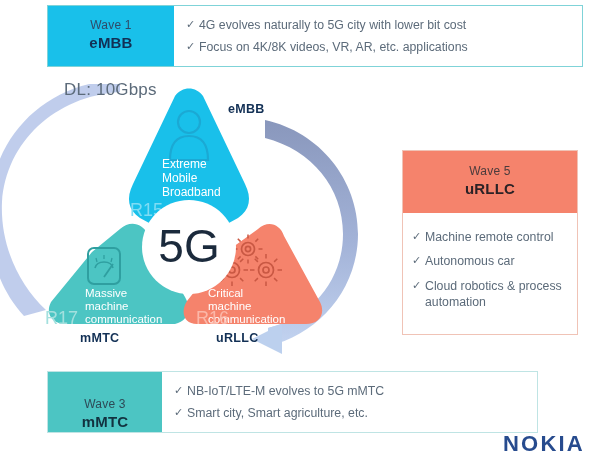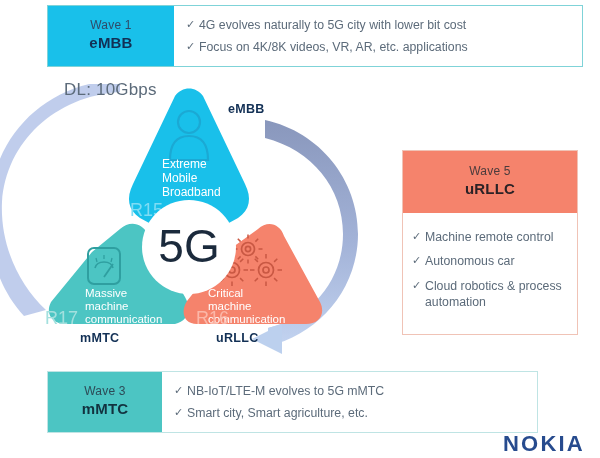--- a/index.html
+++ b/index.html
@@ -101,20 +101,21 @@
   #wave2 .bullet { margin: 4px 0; }
 
   
   #wave3 {
     left: 47px; top: 371px; width: 491px; height: 62px;
     border: 1px solid #bfe4e4;
   }
   #wave3 .wave-head {
     width: 114px;
     background: #4CC5C3;
+    justify-content: flex-end;
   }
   #wave3 .wave-head .wv-num { color: #2d4a56; }
   #wave3 .wave-head .wv-name { color: #12323f; }
   #wave3 .wave-body { padding: 4px 10px 4px 12px; }
 
   
   #dl-label {
     position: absolute;
     left: 64px; top: 80px;
     font-size: 17px;

